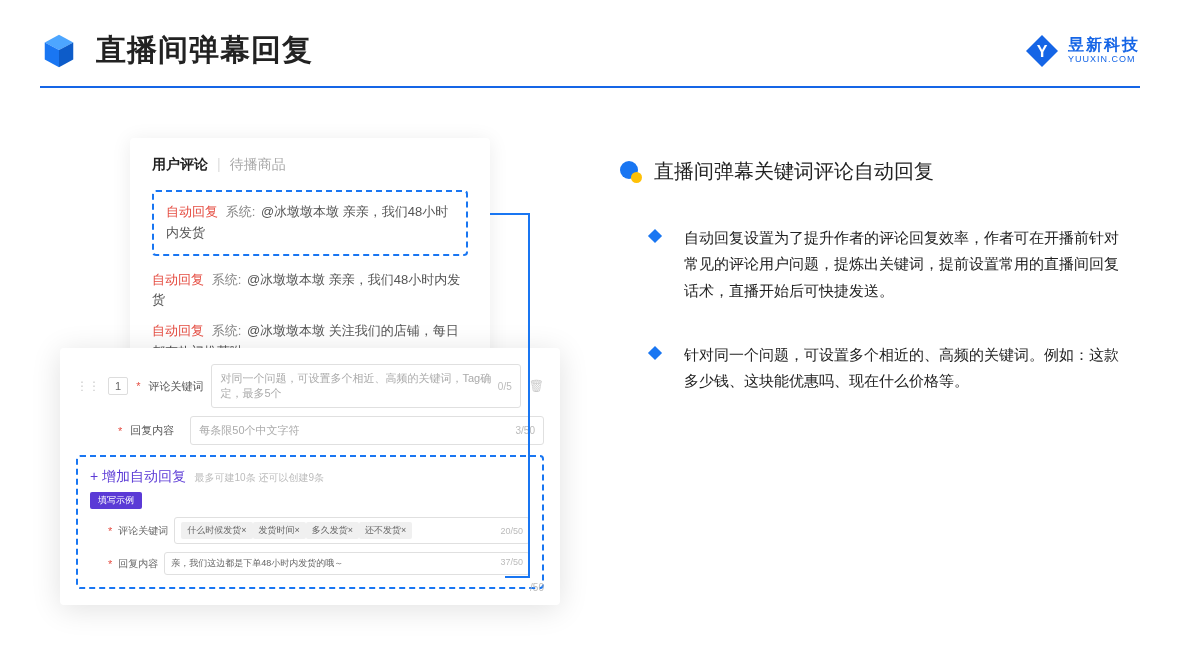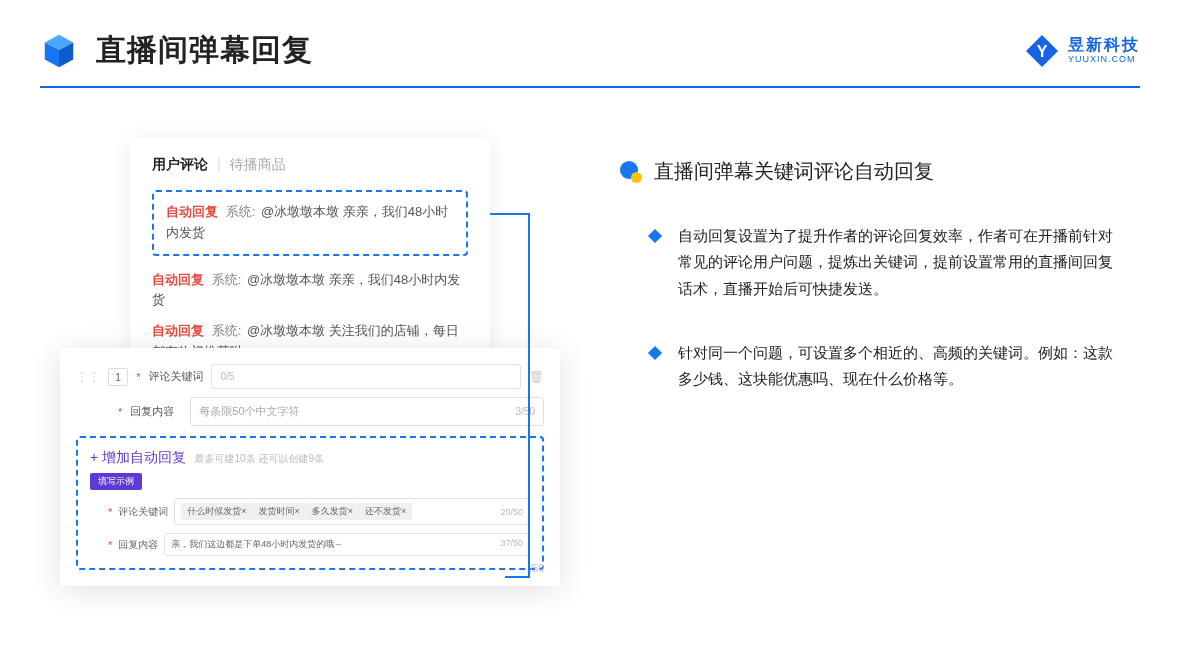--- a/index.html
+++ b/index.html
@@ -104,21 +104,21 @@
   border-radius: 4px;
   padding: 10px 12px;
   margin-bottom: 14px;
 }
 .comment-row {
   font-size: 13px;
   color: #555;
   margin-bottom: 10px;
   line-height: 1.6;
 }
-.auto-tag { color: #e54d42; font-weight: 700; margin-right: 4px; }
+.auto-tag { color: #e54d42; font-weight: 400; margin-right: 4px; }
 .sys-tag { color: #888; margin-right: 2px; }
 
 
 .settings-dialog {
   background: #fff;
   border-radius: 4px;
   box-shadow: 0 4px 30px rgba(0,0,0,0.12);
   width: 500px;
   position: absolute;
   top: 210px;
@@ -272,24 +272,23 @@
   bottom: 2px;
   right: 2px;
 }
 .section-title {
   font-size: 20px;
   color: #222;
   font-weight: 500;
 }
 .bullet-item {
   display: flex;
-  gap: 18px;
+  gap: 24px;
   margin-bottom: 38px;
   padding-left: 30px;
-  font-family: Liberation Mono, monospace;
 }
 .diamond-bullet {
   width: 10px;
   height: 10px;
   background: #1976f2;
   transform: rotate(45deg);
   flex-shrink: 0;
   margin-top: 6px;
 }
 .bullet-text {
@@ -356,20 +355,21 @@
     </div>
 
     <div class="settings-dialog">
       <div class="dialog-body">
         <div class="form-row">
           <span class="drag-handle">⋮⋮</span>
           <span class="num-badge">1</span>
           <span class="req-star">*</span>
           <span class="field-label">评论关键词</span>
           <div class="field-input">
+            <span>对同一个问题，可设置多个相近、高频的关键词，Tag确定，最多5个</span>
             <span class="field-counter">0/5</span>
           </div>
           <span class="trash-icon">🗑</span>
         </div>
         <div class="form-row form-row-indent">
           <span class="req-star">*</span>
           <span class="field-label">回复内容</span>
           <div class="field-input">
             <span>每条限50个中文字符</span>
             <span class="field-counter">3/50</span>

